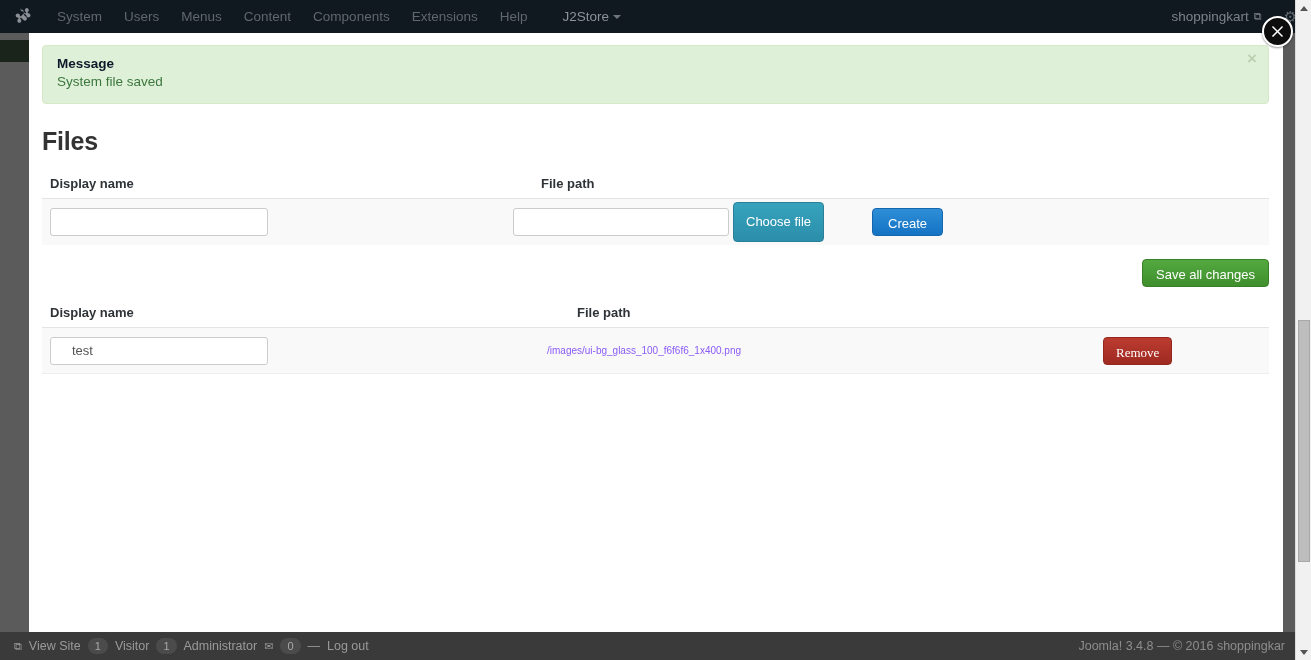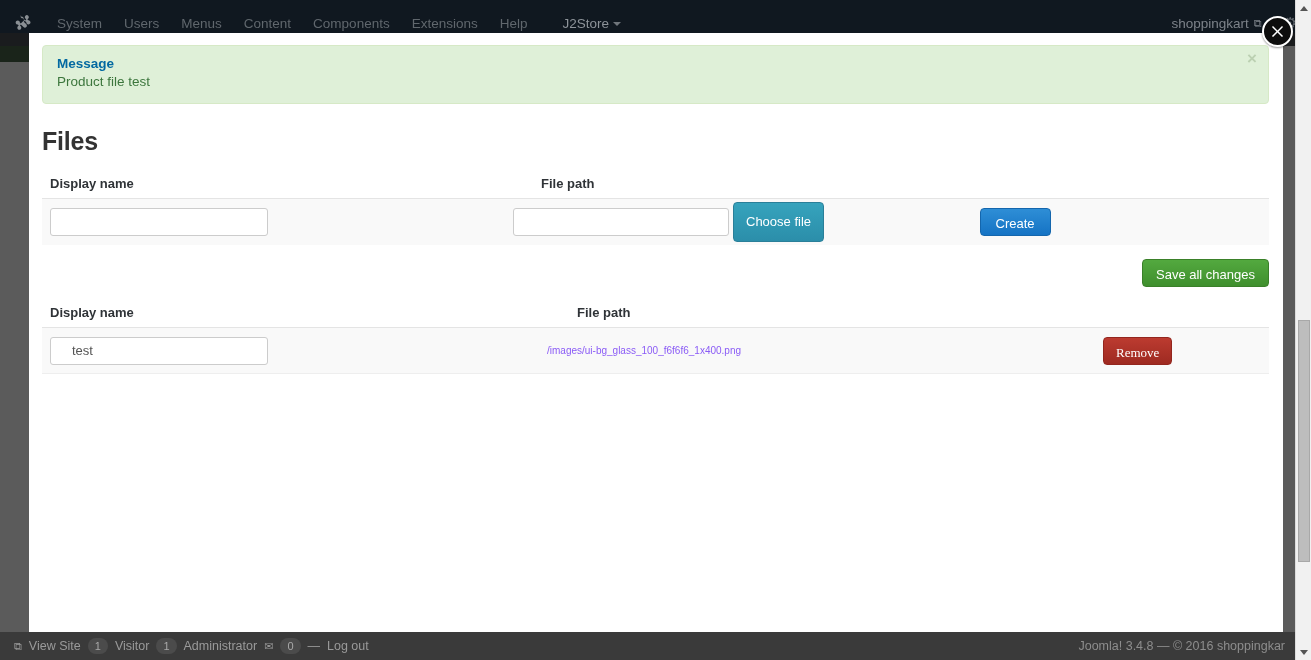--- a/index.html
+++ b/index.html
@@ -12,21 +12,21 @@
   }
 
   
   #page-root {
     position: absolute; inset: 0;
     background: #f4f4f4;
   }
 
   .topbar {
     position: absolute; top: 0; left: 0;
-    width: 1311px; height: 46px;
+    width: 1311px; height: 33px;
     background: #101820;
     display: flex; align-items: center;
     z-index: 5;
   }
   .joomla-logo {
     width: 46px; height: 33px;
     display: flex; align-items: center; justify-content: center;
     color: #8a8f94; font-size: 15px;
   }
   .joomla-logo svg { display:block; }
@@ -111,21 +111,21 @@
   .alert-close {
     position: absolute;
     right: 11px; top: 4px;
     color: #9fb793;
     font-size: 17px;
     line-height: 1;
     font-weight: bold;
     opacity: 0.55;
   }
   .alert-title {
-    color: #0369a1;
+    color: #0f172a;
     font-size: 13.5px;
     font-weight: bold;
     line-height: 17px;
   }
   .alert-text {
     color: #3c763d;
     font-size: 13.5px;
     line-height: 17px;
     margin-top: 1px;
   }
@@ -213,22 +213,23 @@
     background: linear-gradient(to bottom, #bc3b30 0%, #9e2a21 100%);
     border-color: #93261e;
     padding: 8px 12px 9px;
     height: 28px;
     font-family: Liberation Serif, serif;
   }
 
   .create-wrap {
     flex: 1;
     display: flex;
-    justify-content: center;
+    justify-content: flex-start;
     padding-right: 63px;
+    padding-left: 48px;
   }
   .save-row {
     display: flex;
     justify-content: flex-end;
     margin-top: 14px;
     padding-right: 0px;
   }
 
   .list-section { margin-top: 18px; }
   .lst-col-name { width: 493px; padding-left: 8px; }
@@ -378,21 +379,21 @@
 
   <div class="overlay-backdrop"></div>
 
   <div class="modal">
     <div class="modal-scroll-edge"></div>
     <div class="modal-inner">
 
       <div class="alert">
         <span class="alert-close">×</span>
         <div class="alert-title">Message</div>
-        <div class="alert-text">Product file test</div>
+        <div class="alert-text">System file saved</div>
       </div>
 
       <h1 class="page-title">Files</h1>
 
       <div class="form-section">
         <div class="hdr-row">
           <div class="hdr-cell col-name">Display name</div>
           <div class="hdr-cell col-path">File path</div>
           <div class="hdr-cell col-act"></div>
         </div>

